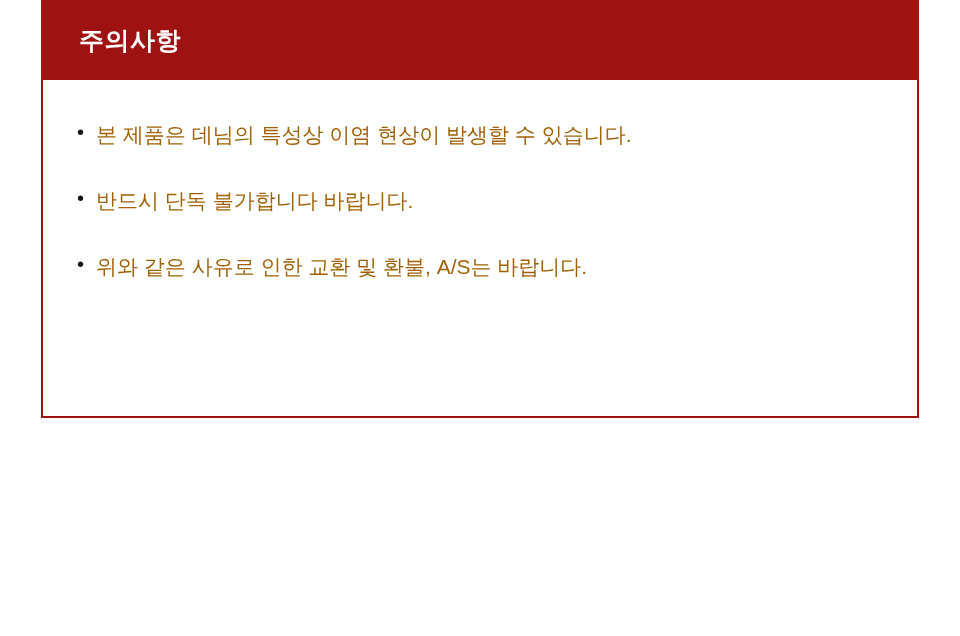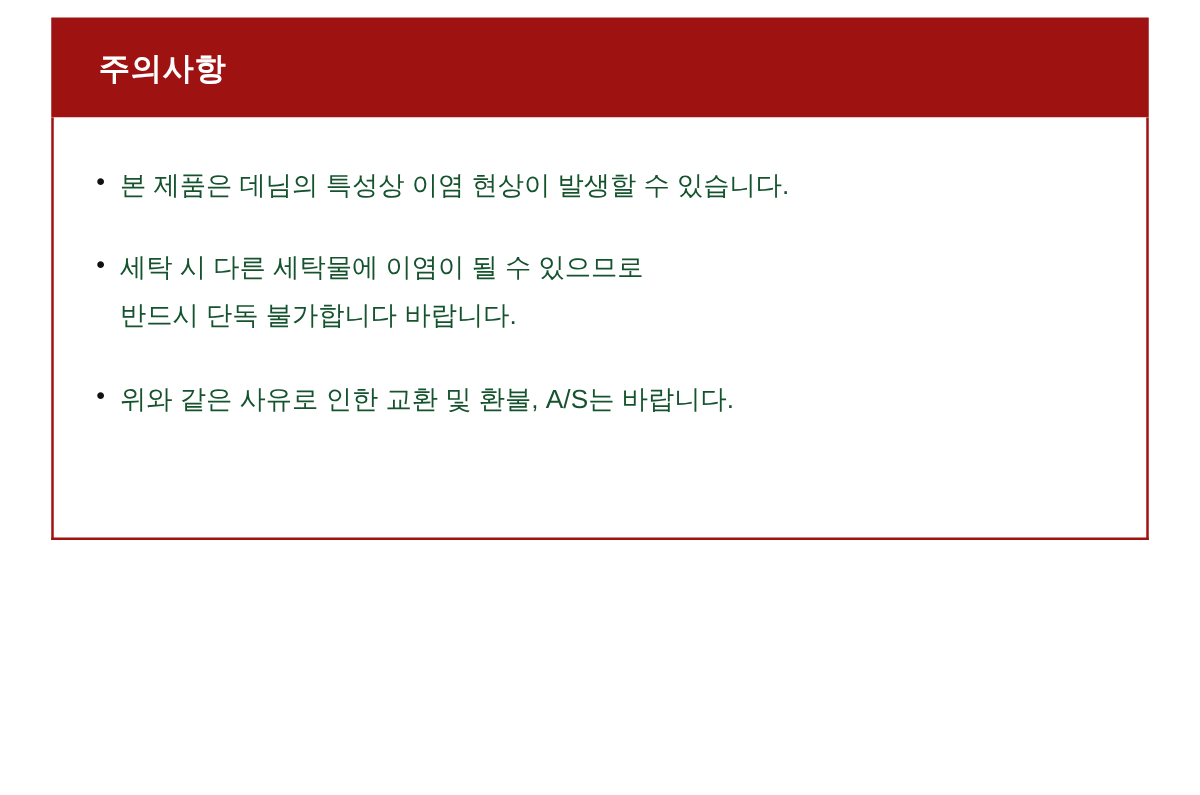--- a/index.html
+++ b/index.html
@@ -10,21 +10,21 @@
   body {
     width: 960px;
     height: 636px;
     font-family: "Liberation Sans", "DejaVu Sans", sans-serif;
     -webkit-font-smoothing: antialiased;
   }
 
   .notice-card {
     position: absolute;
     left: 41px;
-    top: 14px;
+    top: 0px;
     width: 878px;
     box-sizing: border-box;
   }
 
   .notice-header {
     background: #9e1212;
     height: 80px;
     box-sizing: border-box;
     display: flex;
     align-items: center;
@@ -63,21 +63,21 @@
     margin-top: 6px;
     margin-right: 12px;
     flex: 0 0 auto;
   }
 
   .notice-lines {
     flex: 1 1 auto;
   }
 
   .notice-line {
-    color: #14532d;
+    color: #a16207;
     font-size: 21px;
     line-height: 1.82;
     white-space: nowrap;
   }
 </style>
 </head>
 <body>
 
 <div class="notice-card">
 
@@ -90,21 +90,20 @@
     <div class="notice-item">
       <span class="bullet">•</span>
       <div class="notice-lines">
         <div class="notice-line">본 제품은 데님의 특성상 이염 현상이 발생할 수 있습니다.</div>
       </div>
     </div>
 
     <div class="notice-item">
       <span class="bullet">•</span>
       <div class="notice-lines">
-        <div class="notice-line">세탁 시 다른 세탁물에 이염이 될 수 있으므로</div>
         <div class="notice-line">반드시 단독 불가합니다 바랍니다.</div>
       </div>
     </div>
 
     <div class="notice-item">
       <span class="bullet">•</span>
       <div class="notice-lines">
         <div class="notice-line">위와 같은 사유로 인한 교환 및 환불, A/S는 바랍니다.</div>
       </div>
     </div>

